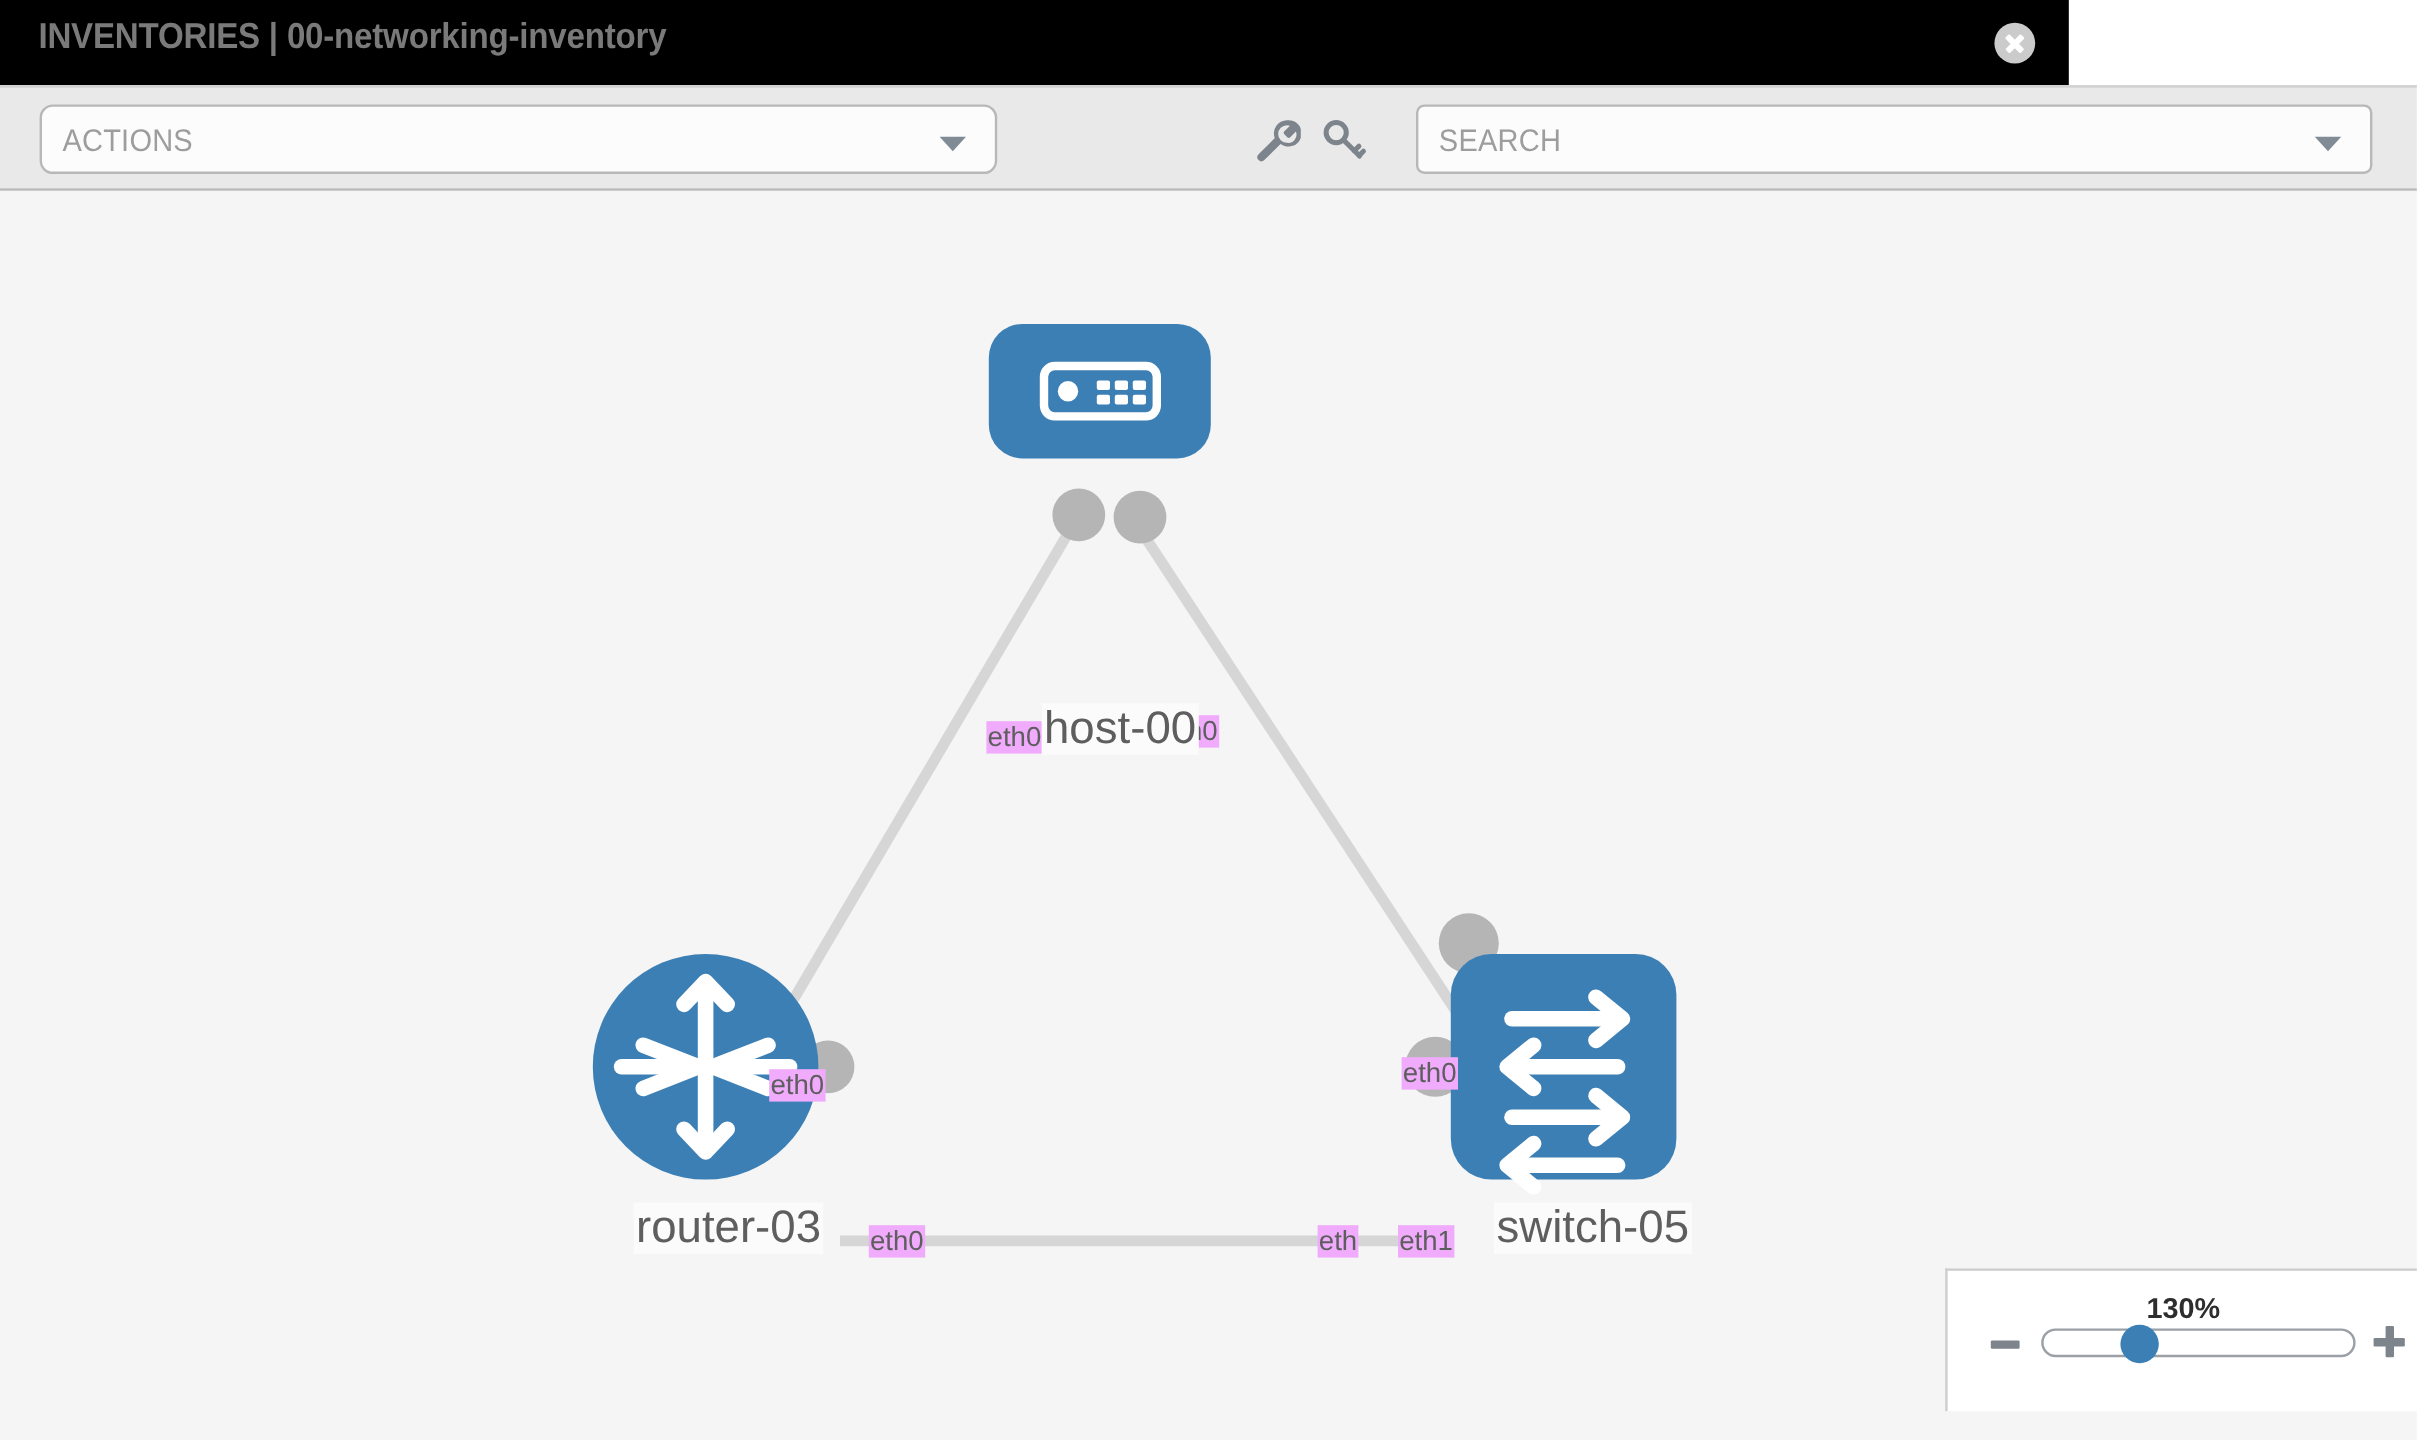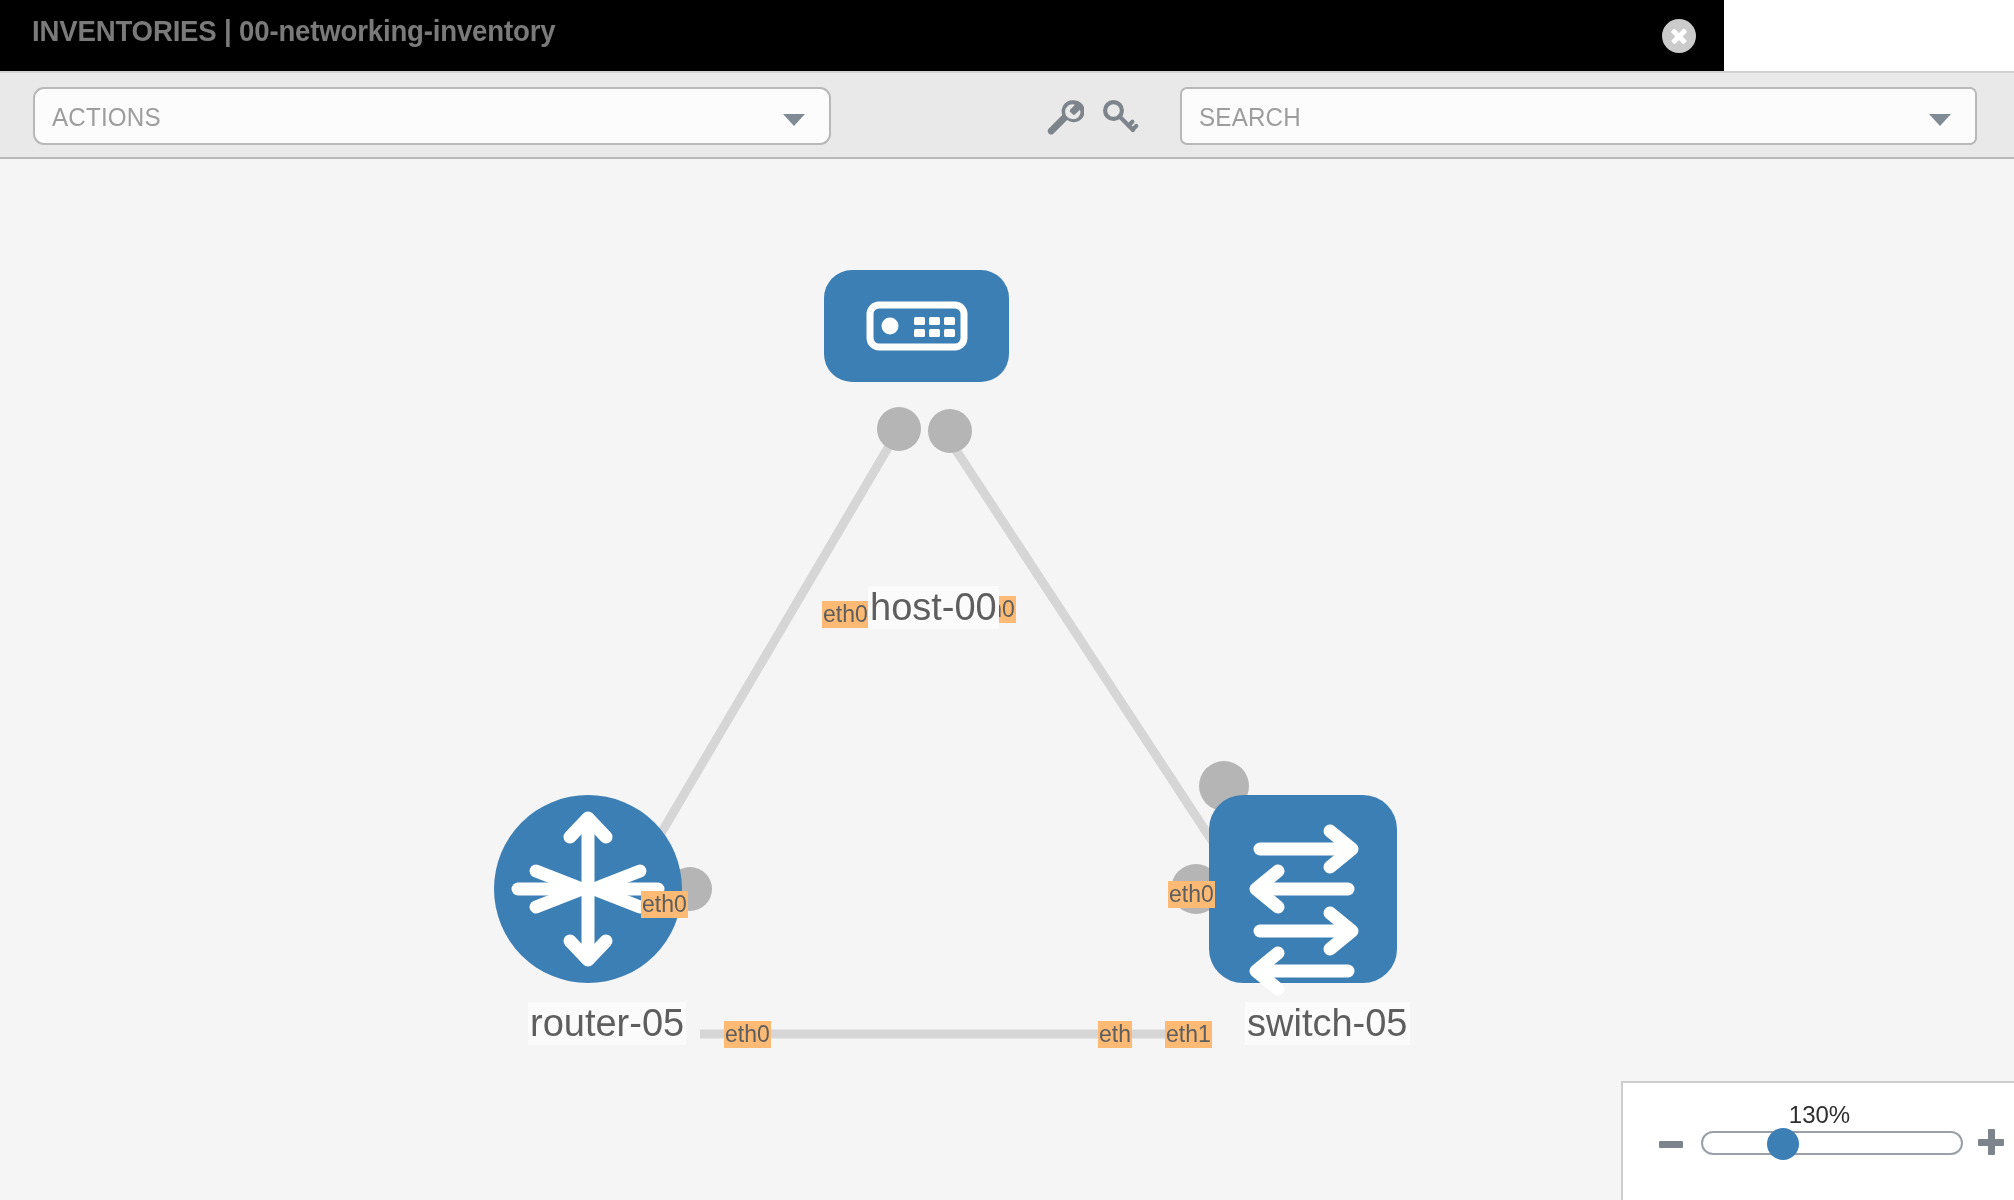--- a/index.html
+++ b/index.html
@@ -155,37 +155,38 @@
     color: #5e5e5e;
     background: #fbfbfb;
     white-space: nowrap;
     padding: 0 2px;
     pointer-events: none;
   }
   .iface-label {
     position: absolute;
     font-size: 23px;
     color: #5e5e5e;
-    background: #fdba74;
+    background: #f0abfc;
     white-space: nowrap;
     padding: 0 1px;
     pointer-events: none;
   }
 
   
   #zoom-panel {
     position: absolute;
     left: 1621px;
-    top: 1081px;
+    top: 1057px;
     width: 393px;
     height: 119px;
     background: #ffffff;
     border-top: 2px solid #cdcdcd;
     border-left: 2px solid #cdcdcd;
     box-sizing: border-box;
+    font-weight: bold;
   }
   #zoom-level {
     position: absolute;
     top: 18px;
     left: 0;
     width: 393px;
     text-align: center;
     font-size: 24px;
     color: #2e2e2e;
   }
@@ -348,21 +349,21 @@
 
   <div class="iface-label" style="left:822px; top:442px;">eth0</div>
   <div class="iface-label" style="left:969px; top:437px;">eth0</div>
   <div class="iface-label" style="left:641px; top:732px;">eth0</div>
   <div class="iface-label" style="left:1168px;top:722px;">eth0</div>
   <div class="iface-label" style="left:724px; top:862px;">eth0</div>
   <div class="iface-label" style="left:1098px;top:862px;">eth</div>
   <div class="iface-label" style="left:1122px;top:862px;margin-left:43px;">eth1</div>
 
   <div class="node-label" style="left:868px; top:427px;">host-00</div>
-  <div class="node-label" style="left:528px; top:843px;">router-05</div>
+  <div class="node-label" style="left:528px; top:843px;">router-03</div>
   <div class="node-label" style="left:1245px;top:843px;">switch-05</div>
 </div>
 
 <div id="zoom-panel">
   <div id="zoom-level">130%</div>
   <div id="zoom-out-button"></div>
   <div id="zoom-slider"></div>
   <div id="zoom-slider-handle"></div>
   <div id="zoom-in-button">
     <div class="h"></div>

